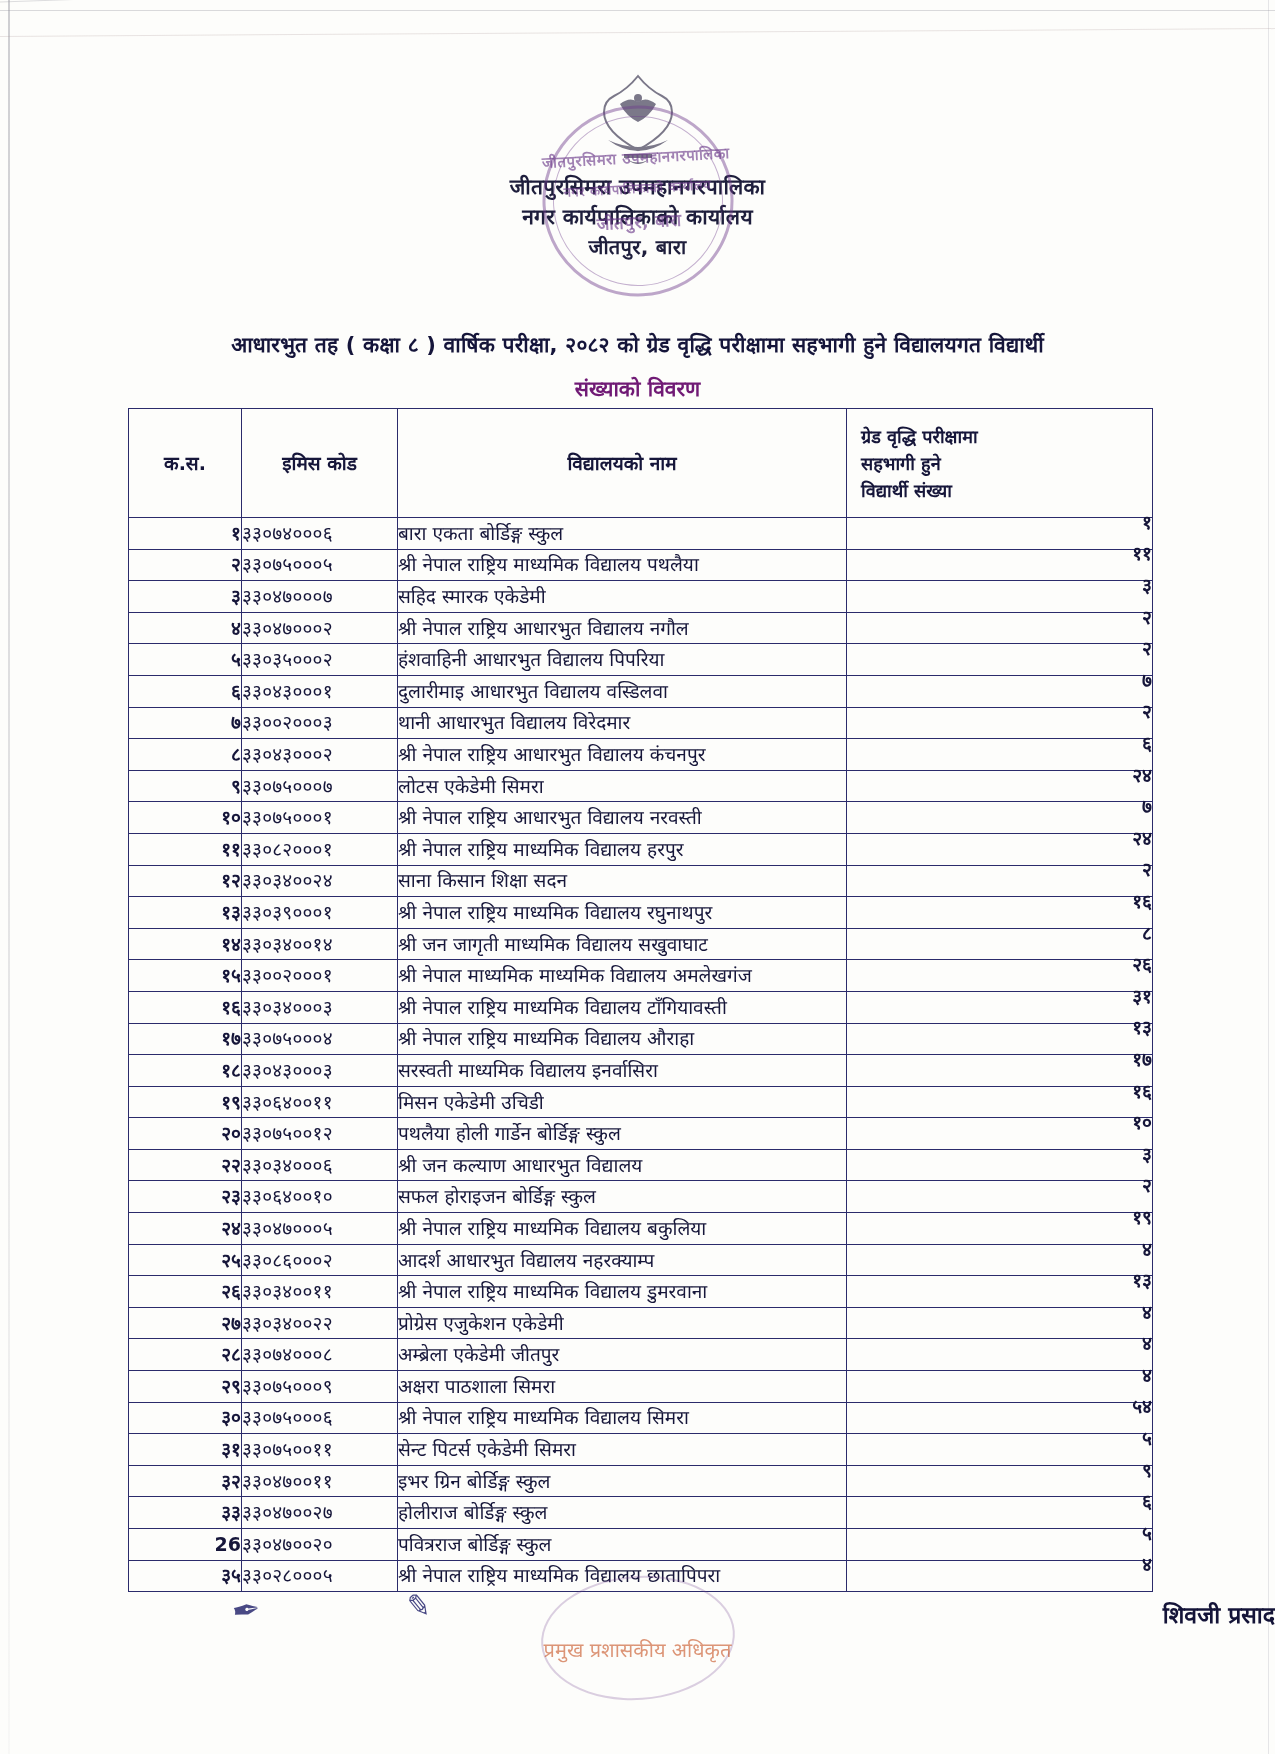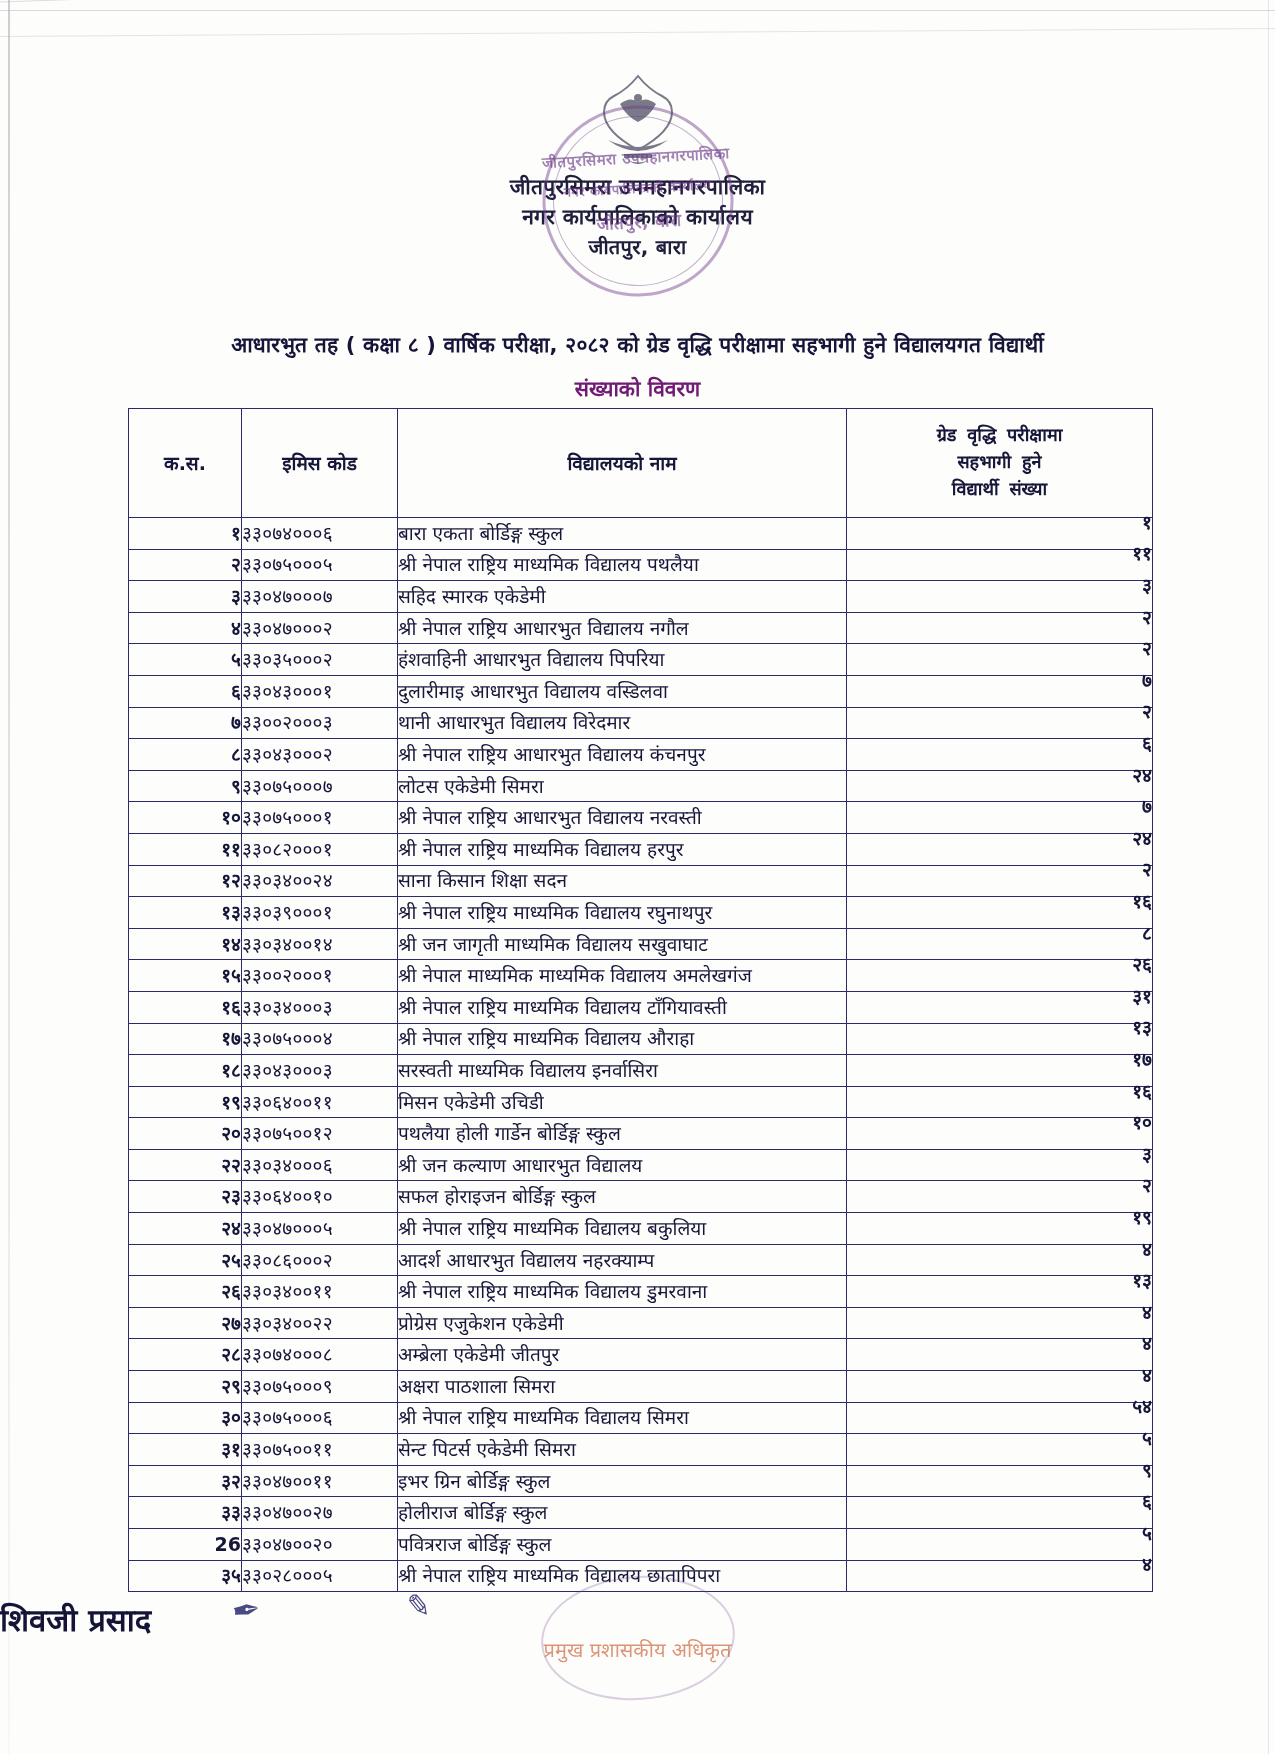--- a/index.html
+++ b/index.html
@@ -160,23 +160,22 @@
     line-height: 1.5;
   }
   th.c-sn   { width: 112px; }
   th.c-emis { width: 155px; }
   th.c-name { width: 448px; }
   th.c-count{ width: 305px; }
 
   thead th.c-count .stack {
     display: block;
     padding: 0 14px;
-    text-align: center;
+    text-align: left;
     font-size: 18px;
-    font-family: Liberation Mono, monospace;
   }
   tbody td {
     height: 30.6px;
     font-size: 19px;
     line-height: 1.1;
     vertical-align: middle;
   }
   td.sn {
     text-align: right;
     padding-right: 10px;
@@ -219,22 +218,22 @@
     font-size: 34px;
     transform: rotate(-9deg);
     opacity: 0.85;
   }
   .sig-1 { left: 232px; top: 10px; }
   .sig-2 { left: 406px; top: 8px; font-size: 30px; transform: rotate(6deg); }
   .sig-name {
     position: absolute;
     left: 0; right: 0;
     top: 18px;
-    text-align: left;
-    font-size: 31px;
+    text-align: right;
+    font-size: 23px;
     font-weight: 700;
     color: #141438;
   }
   .sig-stamp {
     position: absolute;
     left: 50%;
     top: -4px;
     transform: translateX(-50%) rotate(-4deg);
     width: 190px; height: 120px;
     border: 2px solid rgba(110,60,140,0.35);

